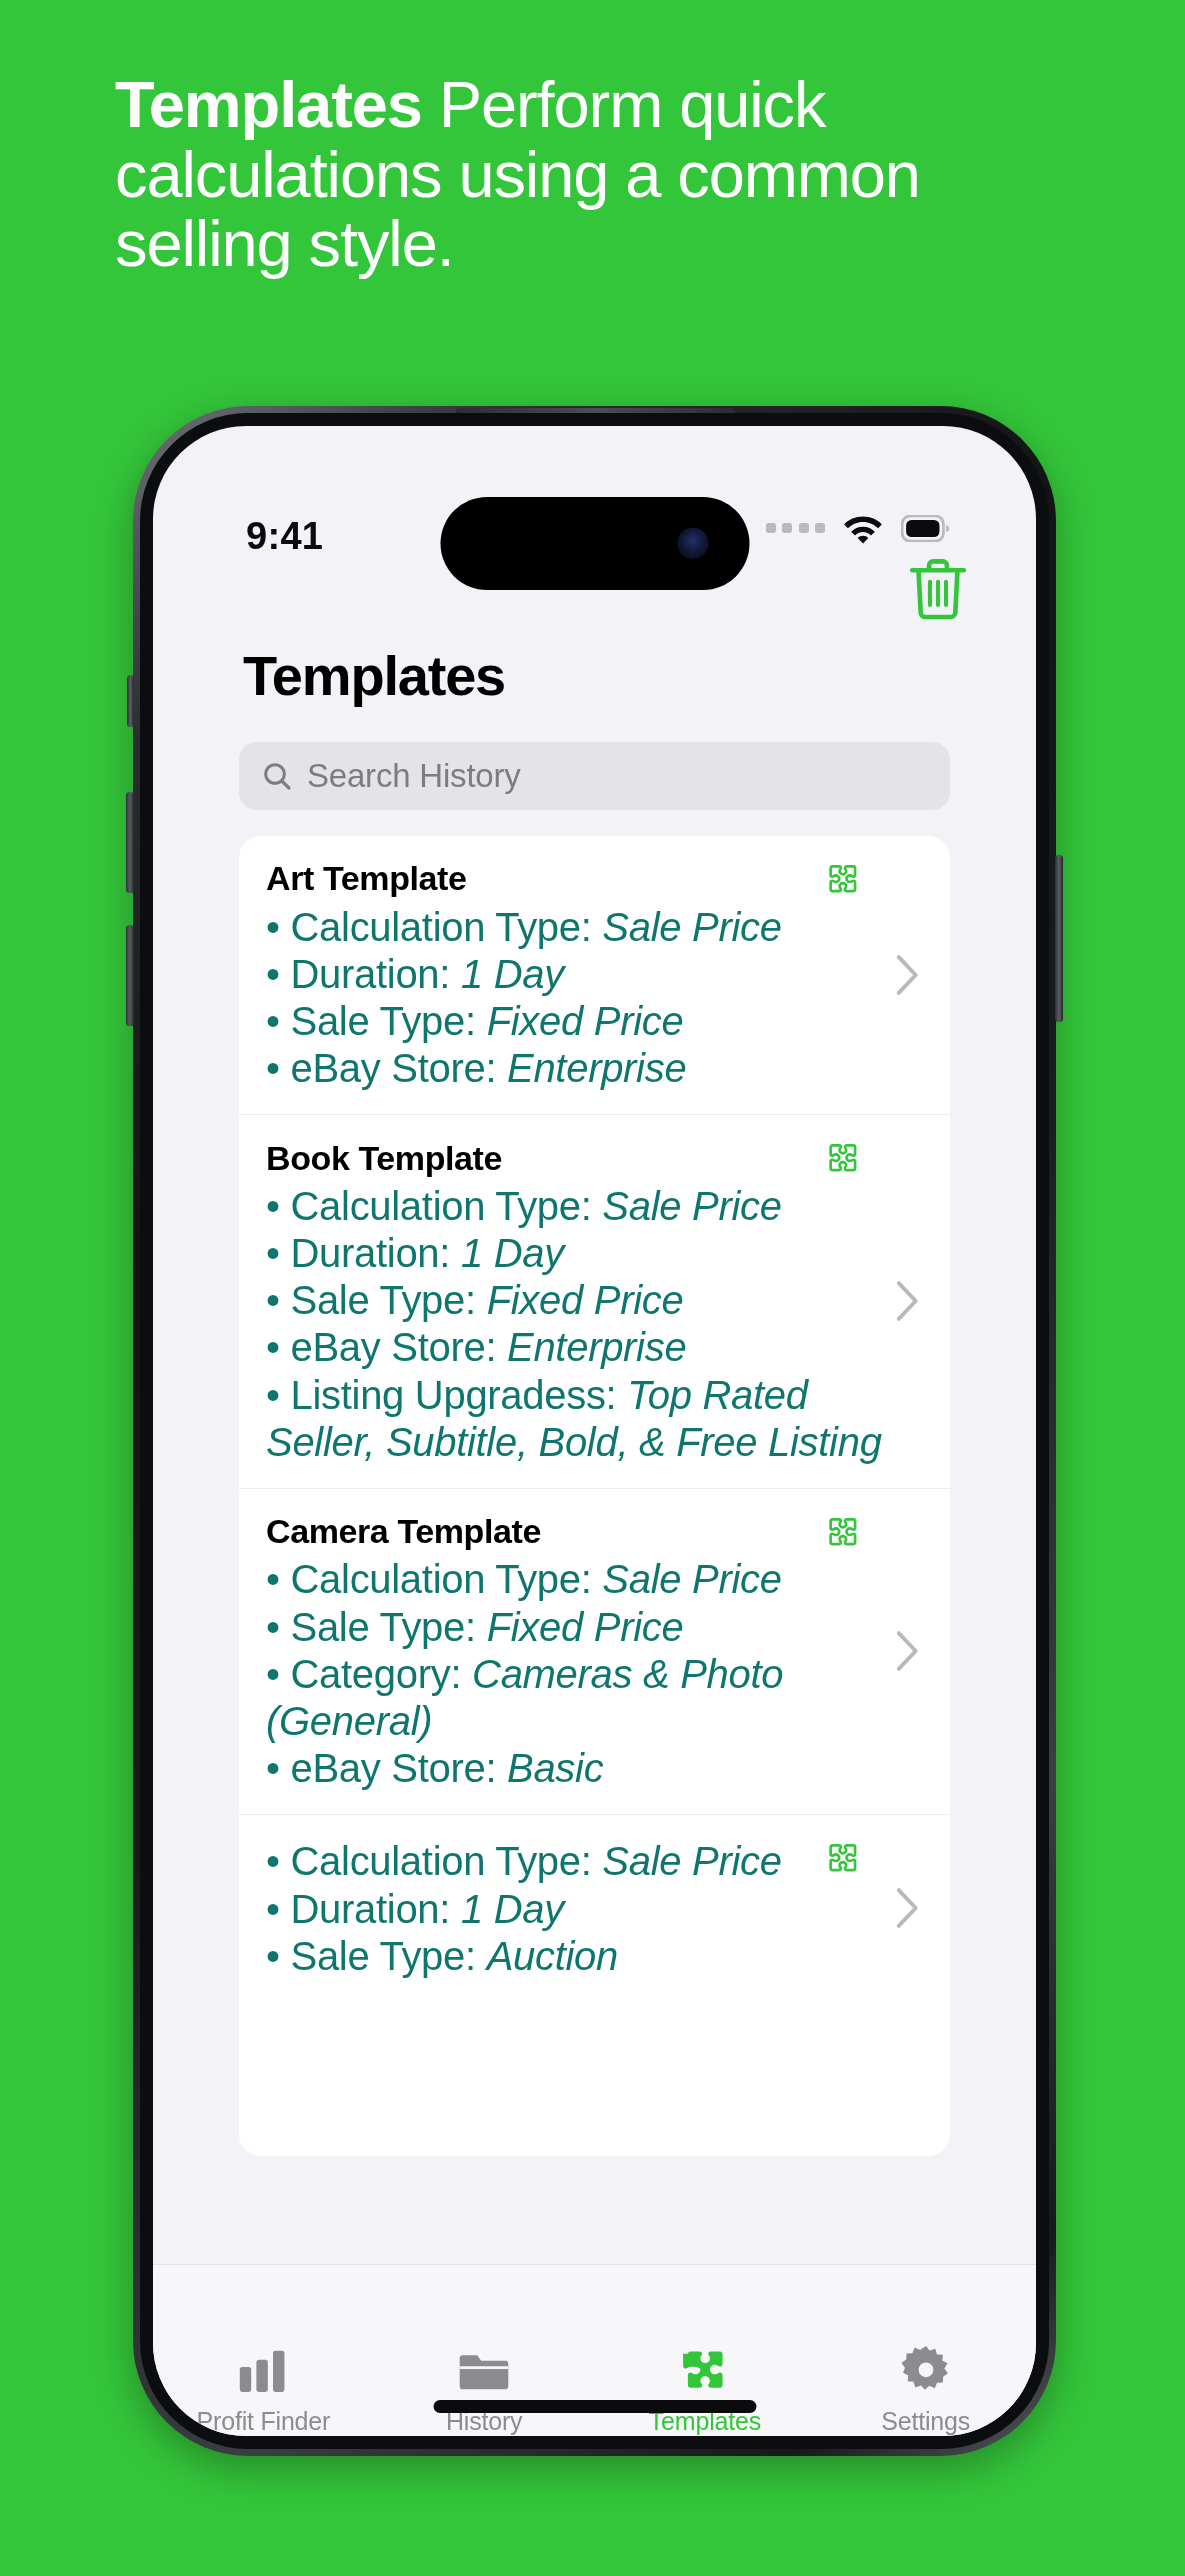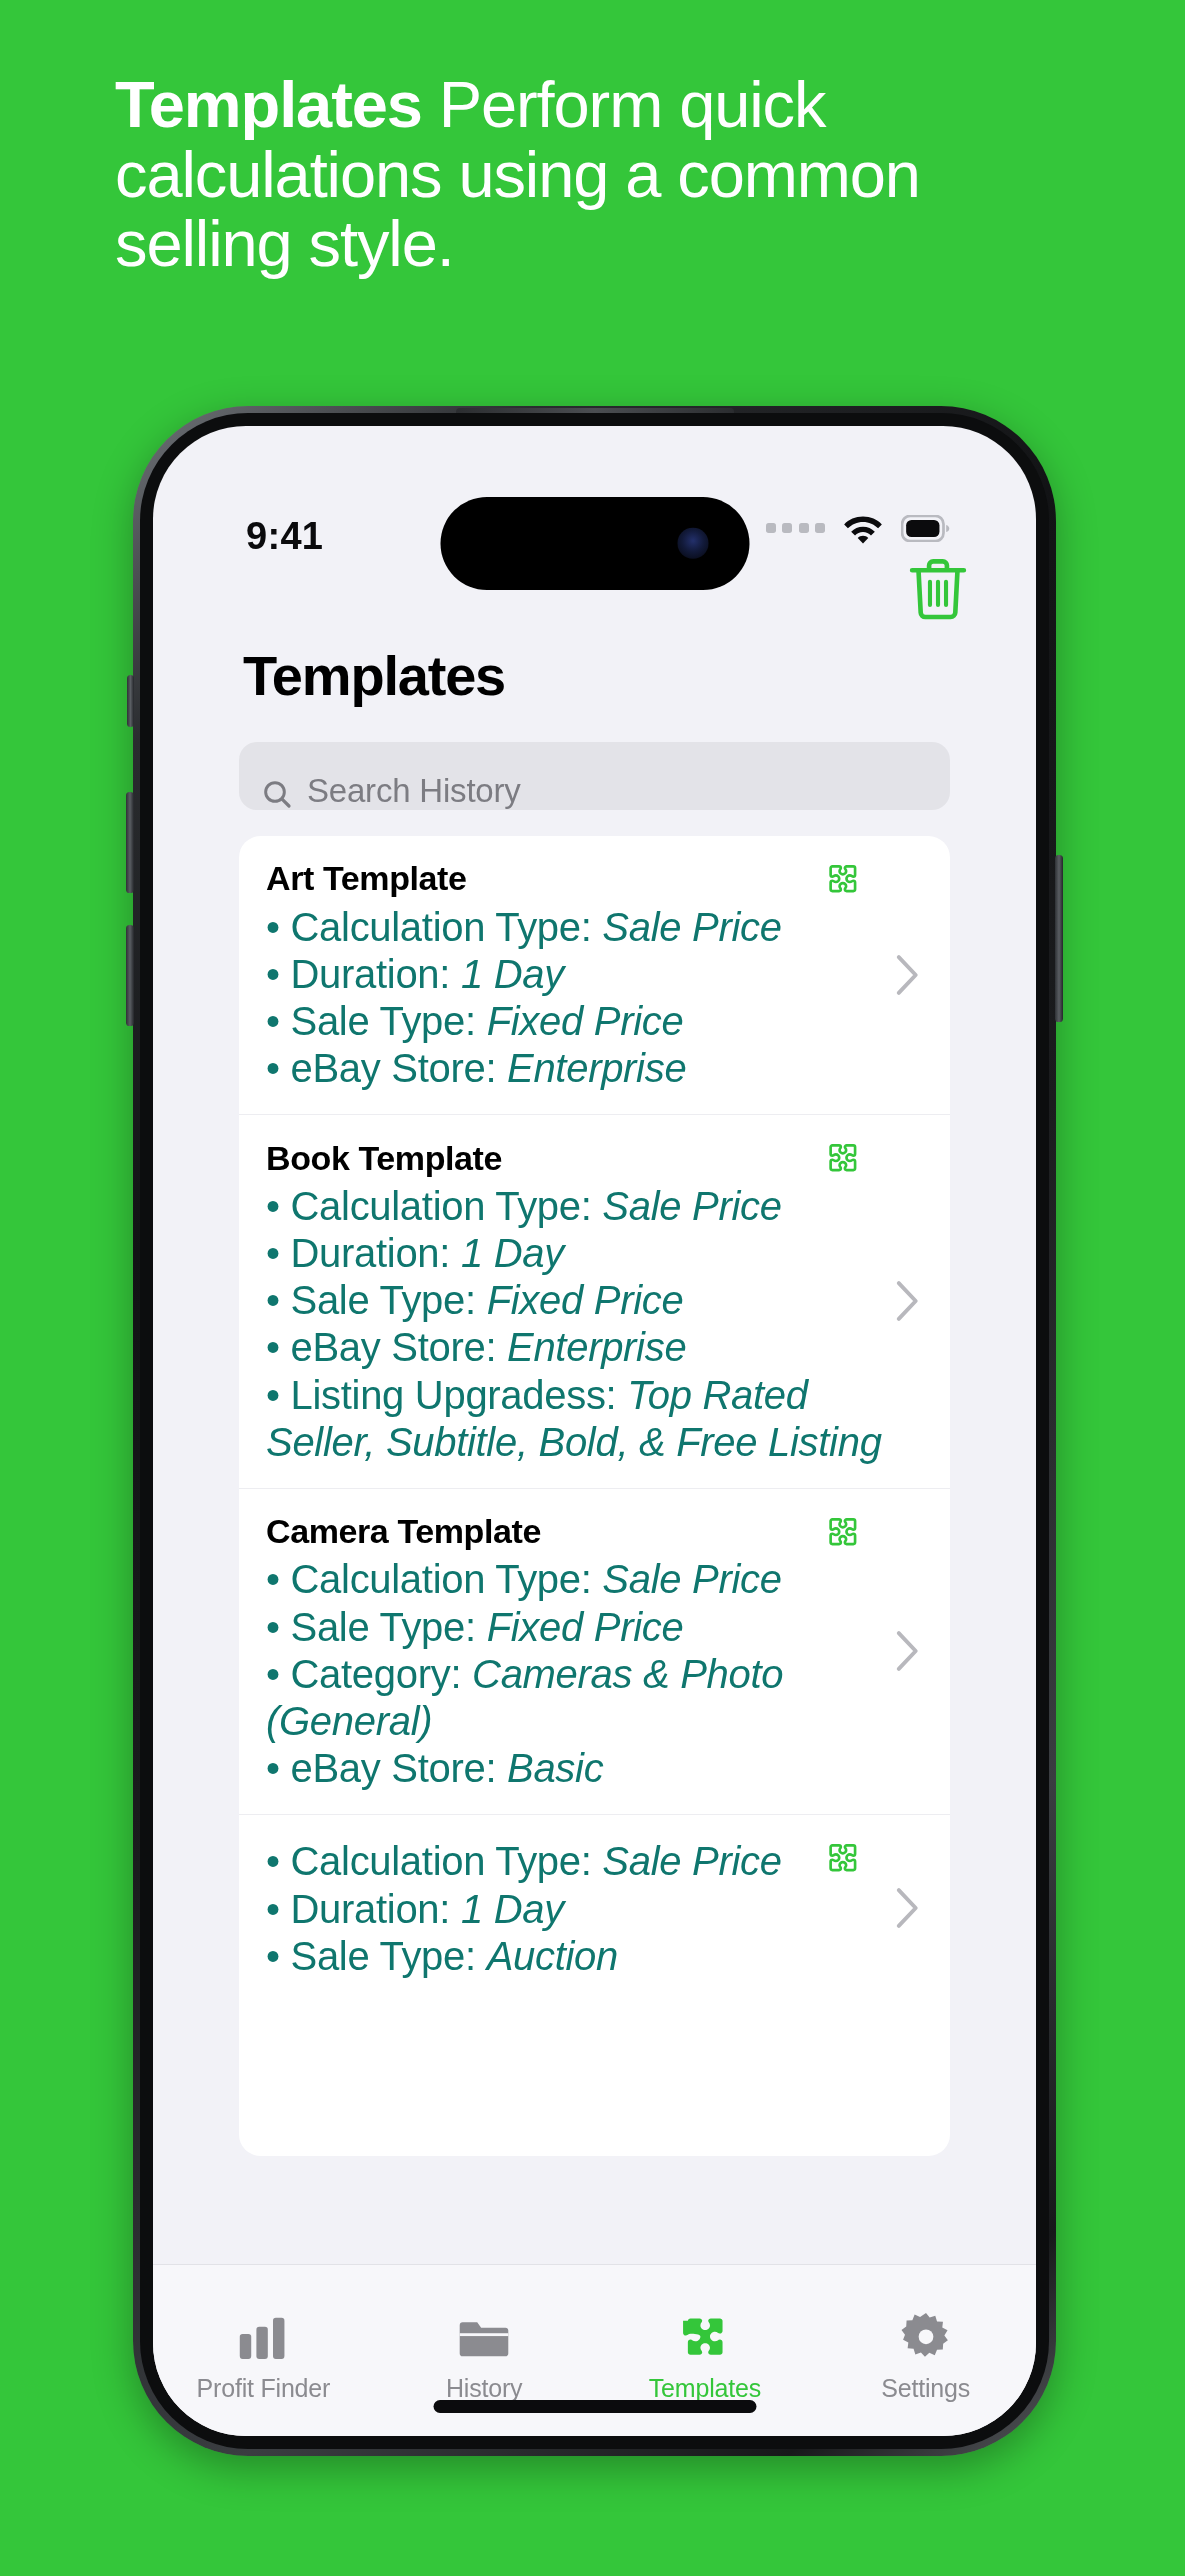--- a/index.html
+++ b/index.html
@@ -98,21 +98,21 @@
   
   .nav-title {
     position:absolute; left:90px; top:217px;
     font-size:56px; font-weight:bold; color:#000;
     letter-spacing:-1.2px;
   }
   .search {
     position:absolute; left:86px; top:316px;
     width:711px; height:68px;
     background:#e3e3e8; border-radius:18px;
-    display:flex; align-items:flex-end; gap:14.4px;
+    display:flex; align-items:center; gap:14.4px;
     padding:0 21.6px;
   }
   .search .ph {
     font-size:33px; color:#7c7c82; letter-spacing:-0.2px;
   }
 
   
   .list {
     position:absolute; left:86px; top:410px;
     width:711px; height:1320px;
@@ -141,21 +141,21 @@
   .chevron {
     position:absolute; right:30.5px; top:50%; transform:translateY(-50%);
     width:23.4px; height:41px;
   }
 
   
   .tabbar {
     position:absolute; left:0; bottom:0; width:100%; height:172px;
     background:#f7f7fa;
     border-top:1.8px solid #e2e2e7;
-    display:flex; align-items:center;
+    display:flex; align-items:flex-end;
     padding-top:14px;
   }
   .tab {
     flex:1; display:flex; flex-direction:column;
     align-items:center; gap:10.8px;
   }
   .tab .ico { height:52px; display:flex; align-items:center; justify-content:center; }
   .tab .lbl { font-size:25px; color:#8b8b90; letter-spacing:-0.2px; }
   .tab.active .lbl { color:#34C63A; }
   .home-ind {

